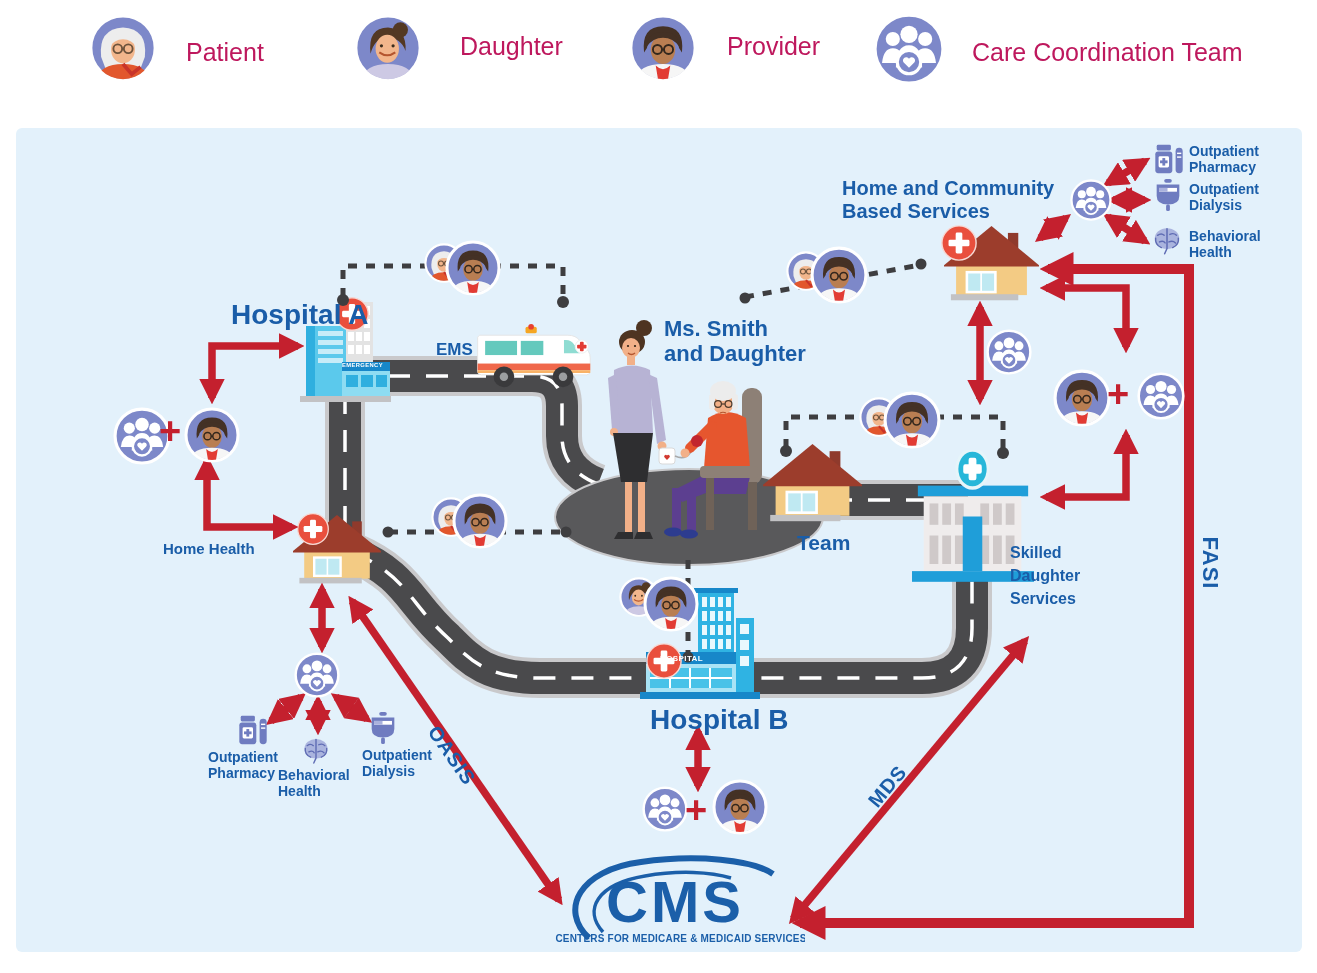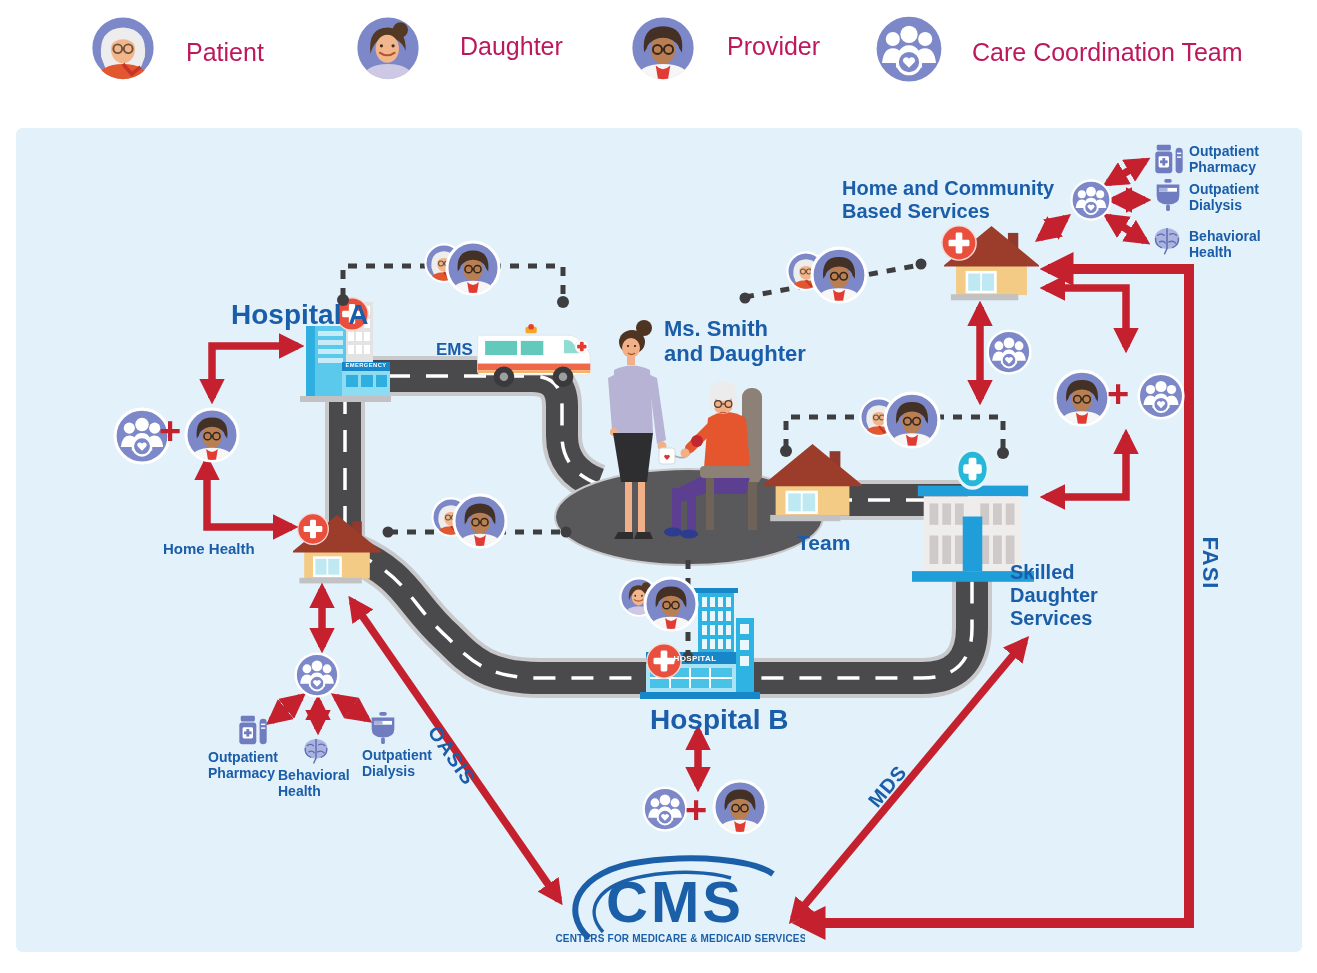--- a/index.html
+++ b/index.html
@@ -9,21 +9,21 @@
   .layer{position:absolute;left:0;top:0;width:1317px;height:973px;pointer-events:none}
   #roads{z-index:1}
   #connectors{z-index:3}
   .bld{position:absolute;z-index:2}
   .fig{position:absolute;z-index:4}
   .av{position:absolute;z-index:4}
   .icon{position:absolute;z-index:4}
   .lbl{position:absolute;z-index:5;color:#1a5da8;font-weight:700;line-height:1.12;white-space:nowrap}
   .svc{position:absolute;z-index:5;color:#1a5da8;font-weight:700;font-size:14px;line-height:1.12;white-space:nowrap}
   .plus{position:absolute;z-index:5;color:#c4202e;font-weight:700;font-size:38px;line-height:1}
-  .sign{position:absolute;z-index:5;color:#fff;font-weight:700;text-align:center;letter-spacing:.4px;white-space:nowrap}
+  .sign{position:absolute;z-index:5;color:#fff;font-weight:700;text-align:left;letter-spacing:.4px;white-space:nowrap}
   .assess{position:absolute;z-index:5;color:#1a5da8;font-weight:700;font-size:20px;letter-spacing:1px;white-space:nowrap}
   .legend-label{position:absolute;z-index:5;color:#be185d;font-weight:400;font-size:25px;white-space:nowrap}
 </style>
 </head>
 <body>
 
 <svg width="0" height="0" style="position:absolute" aria-hidden="true">
 <defs>
   <clipPath id="cpav">
         <circle cx="24" cy="24" r="21.4"></circle>
@@ -513,21 +513,21 @@
   <div class="lbl" style="left:436px;top:340px;font-size:17px">EMS</div>
   <div class="lbl" style="left:842px;top:177px;font-size:20px;line-height:23px">
     <div>Home and Community</div>
     <div>Based Services</div>
   </div>
   <div class="lbl" style="left:664px;top:316px;font-size:22px;line-height:25px">
     <div>Ms. Smith</div>
     <div>and Daughter</div>
   </div>
   <div class="lbl" style="left:797px;top:531px;font-size:21px">Team</div>
-  <div class="lbl" style="left:1010px;top:561px;font-size:20px;line-height:23px">
+  <div class="lbl" style="left:1010px;top:541px;font-size:16px;line-height:23px">
     <div>Skilled</div>
     <div>Daughter</div>
     <div>Services</div>
   </div>
   <div class="lbl" style="left:163px;top:541px;font-size:15px">Home Health</div>
   <div class="lbl" style="left:650px;top:704px;font-size:28px">Hospital B</div>
 
   <div class="svc" style="left:1189px;top:144px">
     <div>Outpatient</div>
     <div>Pharmacy</div>

